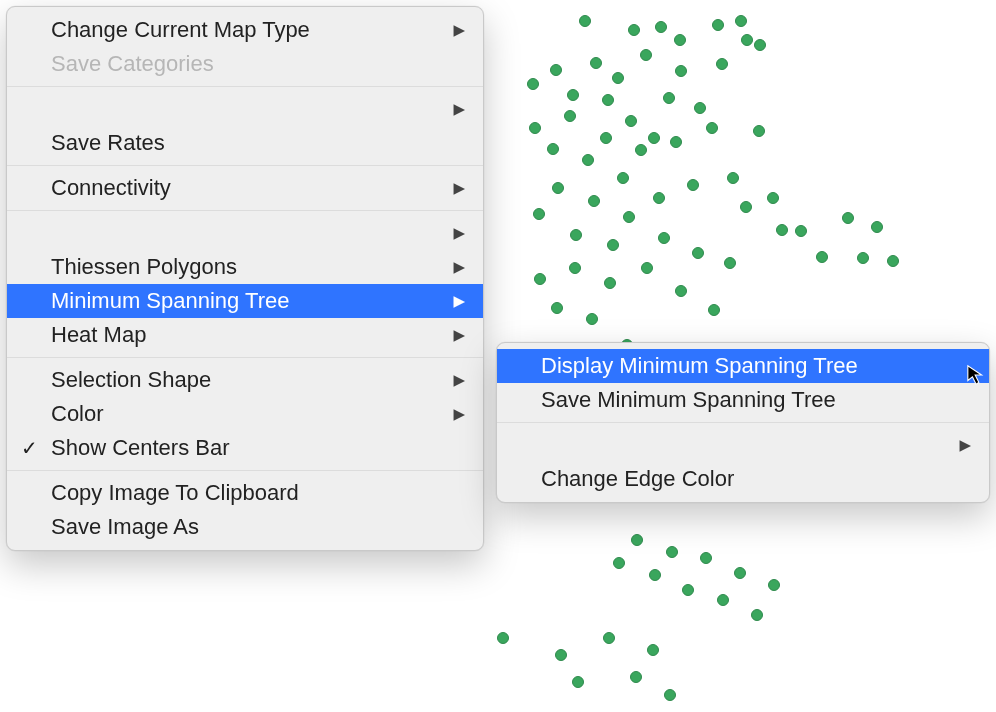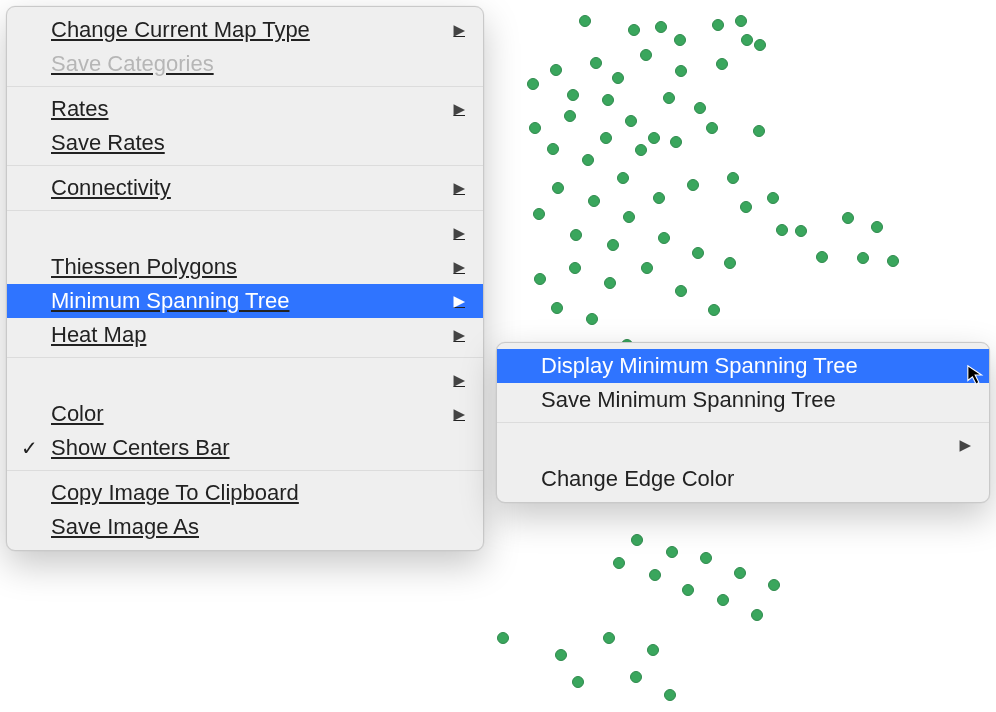--- a/index.html
+++ b/index.html
@@ -12,21 +12,21 @@
   .menu {
     position: absolute;
     background: #efefef;
     border: 1px solid #c9c9c9;
     border-radius: 9px;
     box-shadow: 0 14px 36px rgba(0,0,0,0.22), 0 0 0 0.5px rgba(0,0,0,0.05);
     padding: 6px 0;
     font-size: 22px;
     color: #222;
   }
-  .menu.main { left: 6px; top: 6px; width: 478px; text-decoration: underline; }
+  .menu.main { left: 6px; top: 6px; width: 478px; }
   .menu.sub  { left: 496px; top: 342px; width: 494px; }
 
   .mi {
     display: flex;
     align-items: center;
     height: 34px;
     padding: 0 18px 0 44px;
     cursor: default;
     position: relative;
     white-space: nowrap;
@@ -141,21 +141,20 @@
     <span class="label">Change Current Map Type</span>
     <span class="arrow">▶</span>
   </div>
   <div class="mi disabled">
     <span class="label">Save Categories</span>
   </div>
 
   <div class="sep"></div>
 
   <div class="mi">
-    <span class="label">Rates</span>
     <span class="arrow">▶</span>
   </div>
   <div class="mi">
     <span class="label">Save Rates</span>
   </div>
 
   <div class="sep"></div>
 
   <div class="mi">
     <span class="label">Connectivity</span>
@@ -176,20 +175,21 @@
     <span class="arrow">▶</span>
   </div>
   <div class="mi">
     <span class="label">Heat Map</span>
     <span class="arrow">▶</span>
   </div>
 
   <div class="sep"></div>
 
   <div class="mi">
+    <span class="label">Selection Shape</span>
     <span class="arrow">▶</span>
   </div>
   <div class="mi">
     <span class="label">Color</span>
     <span class="arrow">▶</span>
   </div>
   <div class="mi">
     <span class="check">✓</span>
     <span class="label">Show Centers Bar</span>
   </div>

